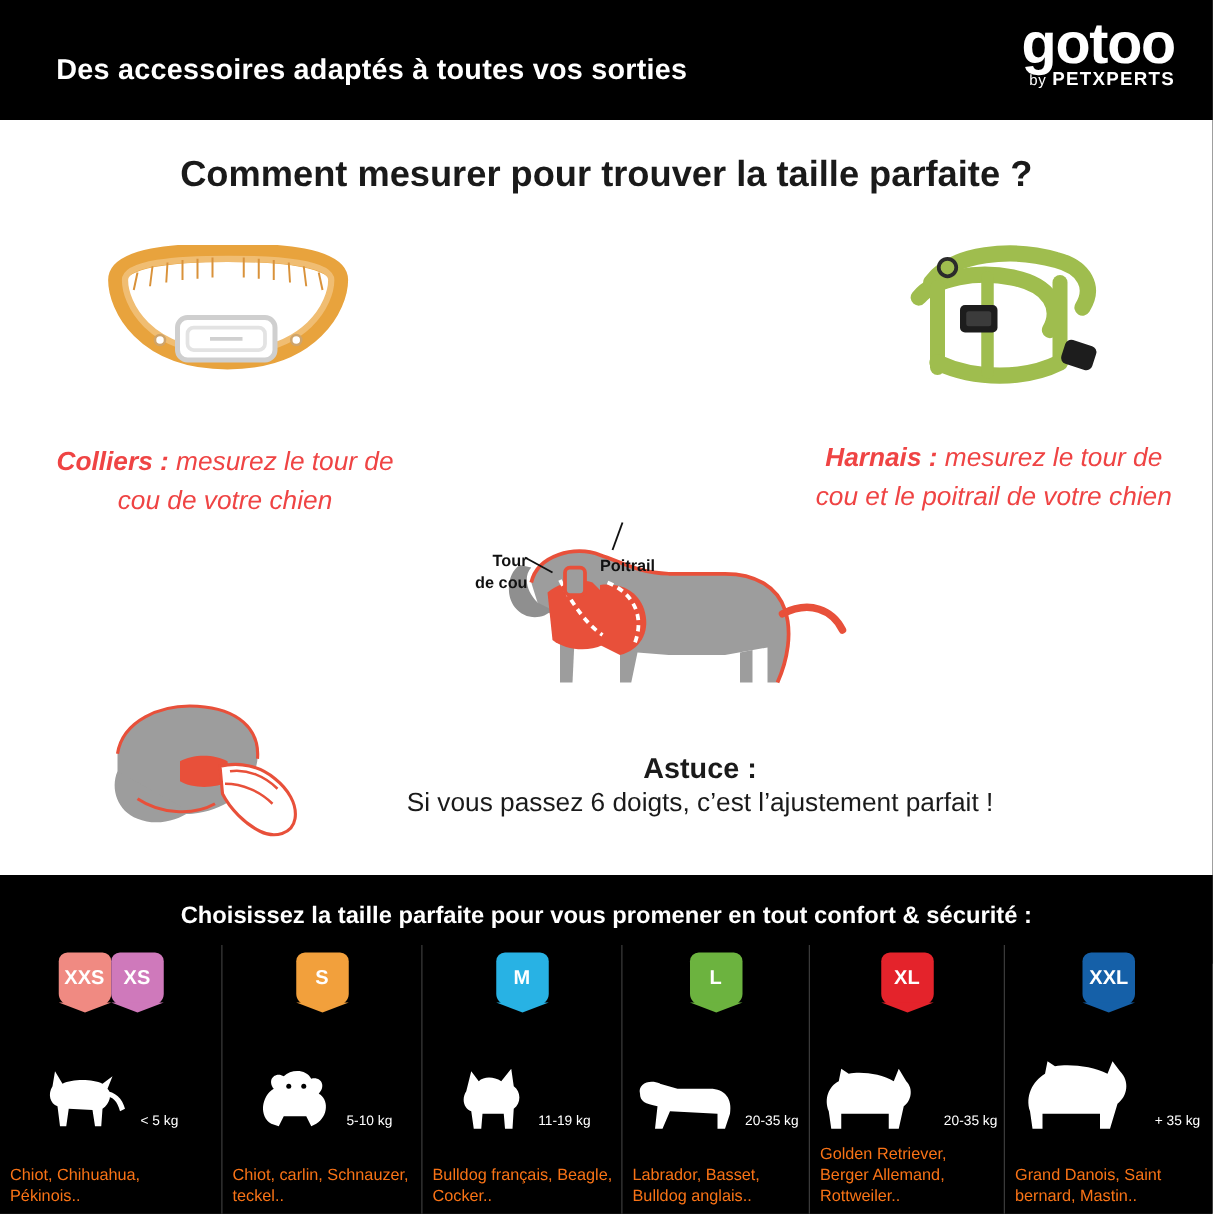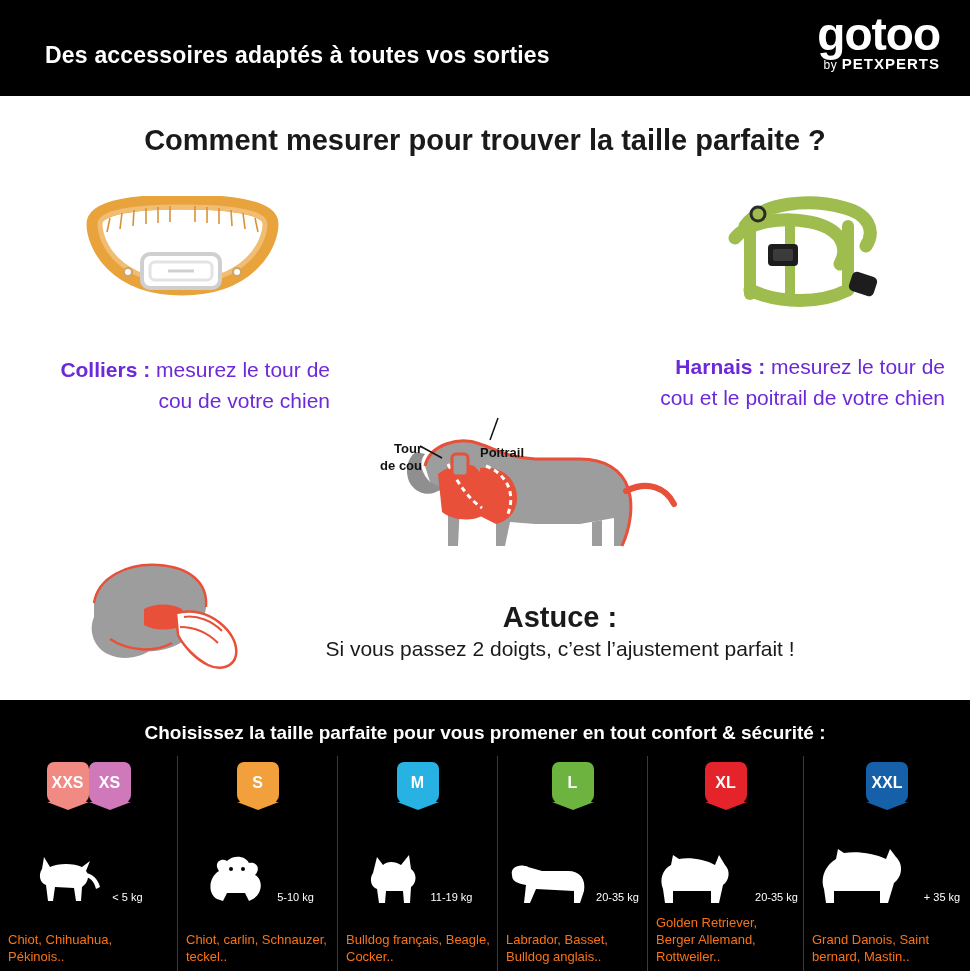--- a/index.html
+++ b/index.html
@@ -42,27 +42,27 @@
   .headline {
     position:absolute; top:28px; left:0; width:970px; text-align:center;
     font-size:29px; font-weight:bold; color:#1a1a1a;
   }
 
   .collar-img { position:absolute; left:80px; top:100px; width:205px; height:130px; }
   .harness-img { position:absolute; right:75px; top:90px; width:205px; height:140px; }
   .dog-img { position:absolute; left:330px; top:300px; width:360px; height:200px; }
   .hand-img { position:absolute; left:80px; top:455px; width:180px; height:130px; }
 
-  .cap { position:absolute; font-size:21px; color:#6d28d9; line-height:31px; text-align:right; }
+  .cap { position:absolute; font-size:21px; color:#ef4444; line-height:31px; text-align:center;font-style:italic; }
   .cap b { font-weight:bold; }
   .cap-collier { left:30px; top:258px; width:300px; }
   .cap-harnais { right:25px; top:255px; width:300px; }
 
   .astuce { position:absolute; left:180px; top:505px; width:760px; text-align:center; }
-  .astuce-title { font-size:29px; font-weight:bold; color:#1a1a1a; }
+  .astuce-title { font-size:23px; font-weight:bold; color:#1a1a1a; }
   .astuce-text { font-size:21px; color:#1a1a1a; margin-top:3px; }
 
   .lbl { position:absolute; font-size:13px; font-weight:bold; color:#111; }
 
   
   .bottom {
     position:absolute; top:700px; left:0; width:970px; height:271px;
     background:#000; color:#fff;
   }
   .bottom-title {
@@ -218,21 +218,21 @@
       <path d="M64 58 C74 52, 92 52, 102 58 L104 74 C92 80, 74 80, 64 74 Z" fill="#e8503a"></path>
       <path d="M30 88 C48 100, 74 102, 92 92" fill="none" stroke="#e8503a" stroke-width="2.5"></path>
       <path d="M96 62 C112 58, 128 62, 140 72 C150 80, 158 92, 156 104
                C154 116, 140 120, 128 114 C116 108, 104 96, 98 84 Z" fill="#ffffff" stroke="#e8503a" stroke-width="2.5"></path>
       <path d="M104 66 C118 64, 132 70, 142 80" fill="none" stroke="#e8503a" stroke-width="2"></path>
       <path d="M100 76 C114 76, 128 82, 138 92" fill="none" stroke="#e8503a" stroke-width="2"></path>
     </svg>
 
     <div class="astuce">
       <div class="astuce-title">Astuce :</div>
-      <div class="astuce-text">Si vous passez 2 doigts, c’est l’ajustement parfait !</div>
+      <div class="astuce-text">Si vous passez 6 doigts, c’est l’ajustement parfait !</div>
     </div>
   </div>
 
   <div class="bottom">
     <div class="bottom-title">Choisissez la taille parfaite pour vous promener en tout confort &amp; sécurité :</div>
 
     <div class="sizes">
 
       <div class="size-col" style="width:178px;">
         <div class="badges">

